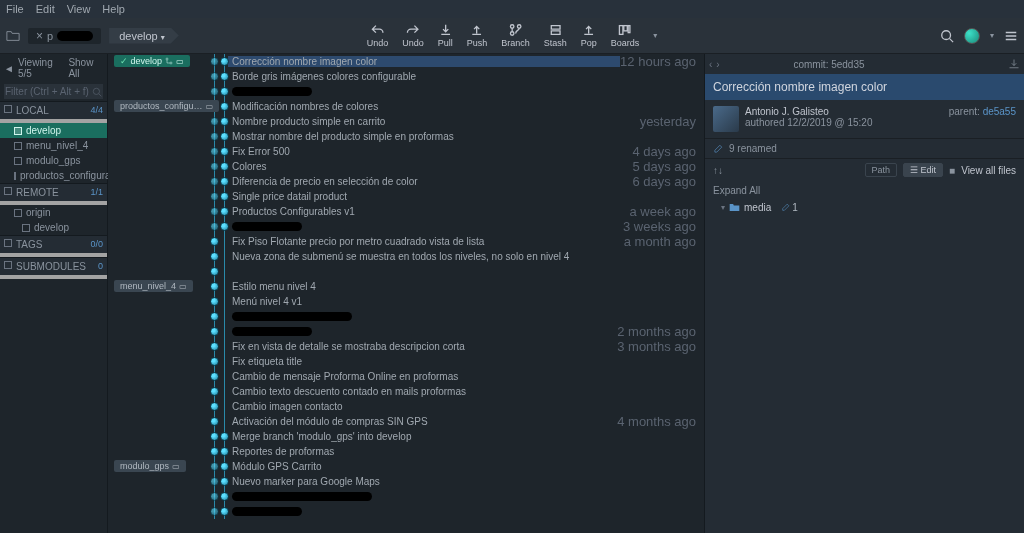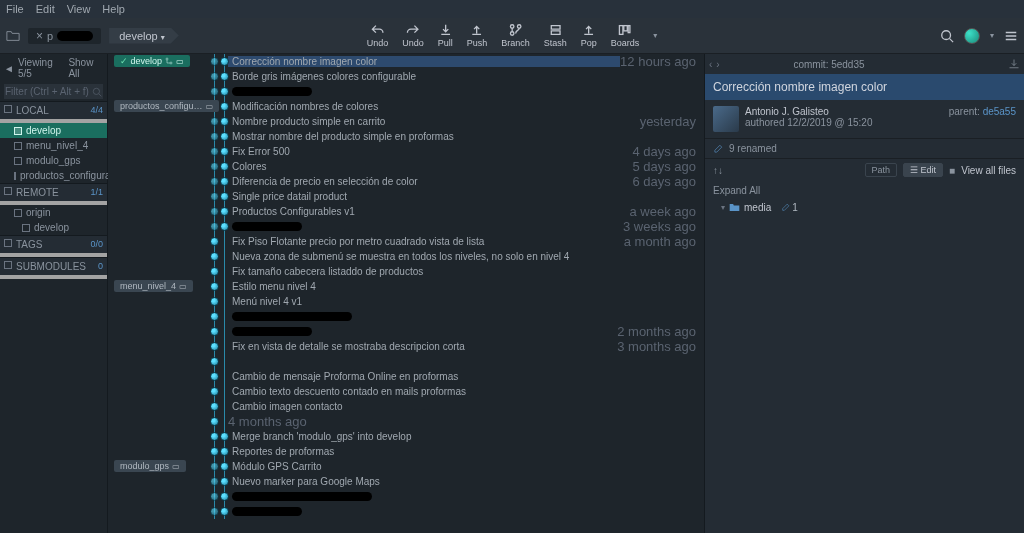--- a/index.html
+++ b/index.html
@@ -512,21 +512,20 @@
           <div class="node" style="left: 102px;"></div>
         </div>
         <div class="msg-cell">Nueva zona de submenú se muestra en todos los niveles, no solo en nivel 4</div>
       </div>
       <div class="commit-row">
         <div class="graph-cell">
           <div class="vline" style="left: 106px;"></div>
           <div class="vline" style="left: 116px;"></div>
           <div class="node" style="left: 102px;"></div>
         </div>
-        <div class="msg-cell">Fix tamaño cabecera listaddo de productos</div>
       </div>
       <div class="commit-row">
         <div class="graph-cell">
           <div class="vline" style="left: 106px;"></div>
           <div class="vline" style="left: 116px;"></div>
           <div class="node" style="left: 102px;"></div>
           <div class="branch-tag" style="left: 6px; top: 1px;">menu_nivel_4 <span style="font-size:8px">▭</span></div>
         </div>
         <div class="msg-cell">Estilo menu nivel 4</div>
       </div>
@@ -567,20 +566,21 @@
         </div>
         <div class="msg-cell">Fix en vista de detalle se mostraba descripcion corta</div>
         <div class="time-cell">3 months ago</div>
       </div>
       <div class="commit-row">
         <div class="graph-cell">
           <div class="vline" style="left: 106px;"></div>
           <div class="vline" style="left: 116px;"></div>
           <div class="node" style="left: 102px;"></div>
         </div>
+        <div class="msg-cell">Fix etiqueta title</div>
       </div>
       <div class="commit-row">
         <div class="graph-cell">
           <div class="vline" style="left: 106px;"></div>
           <div class="vline" style="left: 116px;"></div>
           <div class="node" style="left: 102px;"></div>
         </div>
         <div class="msg-cell">Cambio de mensaje Proforma Online en proformas</div>
       </div>
       <div class="commit-row">
@@ -598,20 +598,21 @@
           <div class="node" style="left: 102px;"></div>
         </div>
         <div class="msg-cell">Cambio imagen contacto</div>
       </div>
       <div class="commit-row">
         <div class="graph-cell">
           <div class="vline" style="left: 106px;"></div>
           <div class="vline" style="left: 116px;"></div>
           <div class="node" style="left: 102px;"></div>
         </div>
+        <div class="msg-cell">Activación del módulo de compras SIN GPS</div>
         <div class="time-cell">4 months ago</div>
       </div>
       <div class="commit-row">
         <div class="graph-cell">
           <div class="vline" style="left: 106px;"></div>
           <div class="vline" style="left: 116px;"></div>
           <div class="node" style="left: 102px;"></div>
           <div class="node" style="left: 112px; opacity: 1;"></div>
         </div>
         <div class="msg-cell">Merge branch 'modulo_gps' into develop</div>

